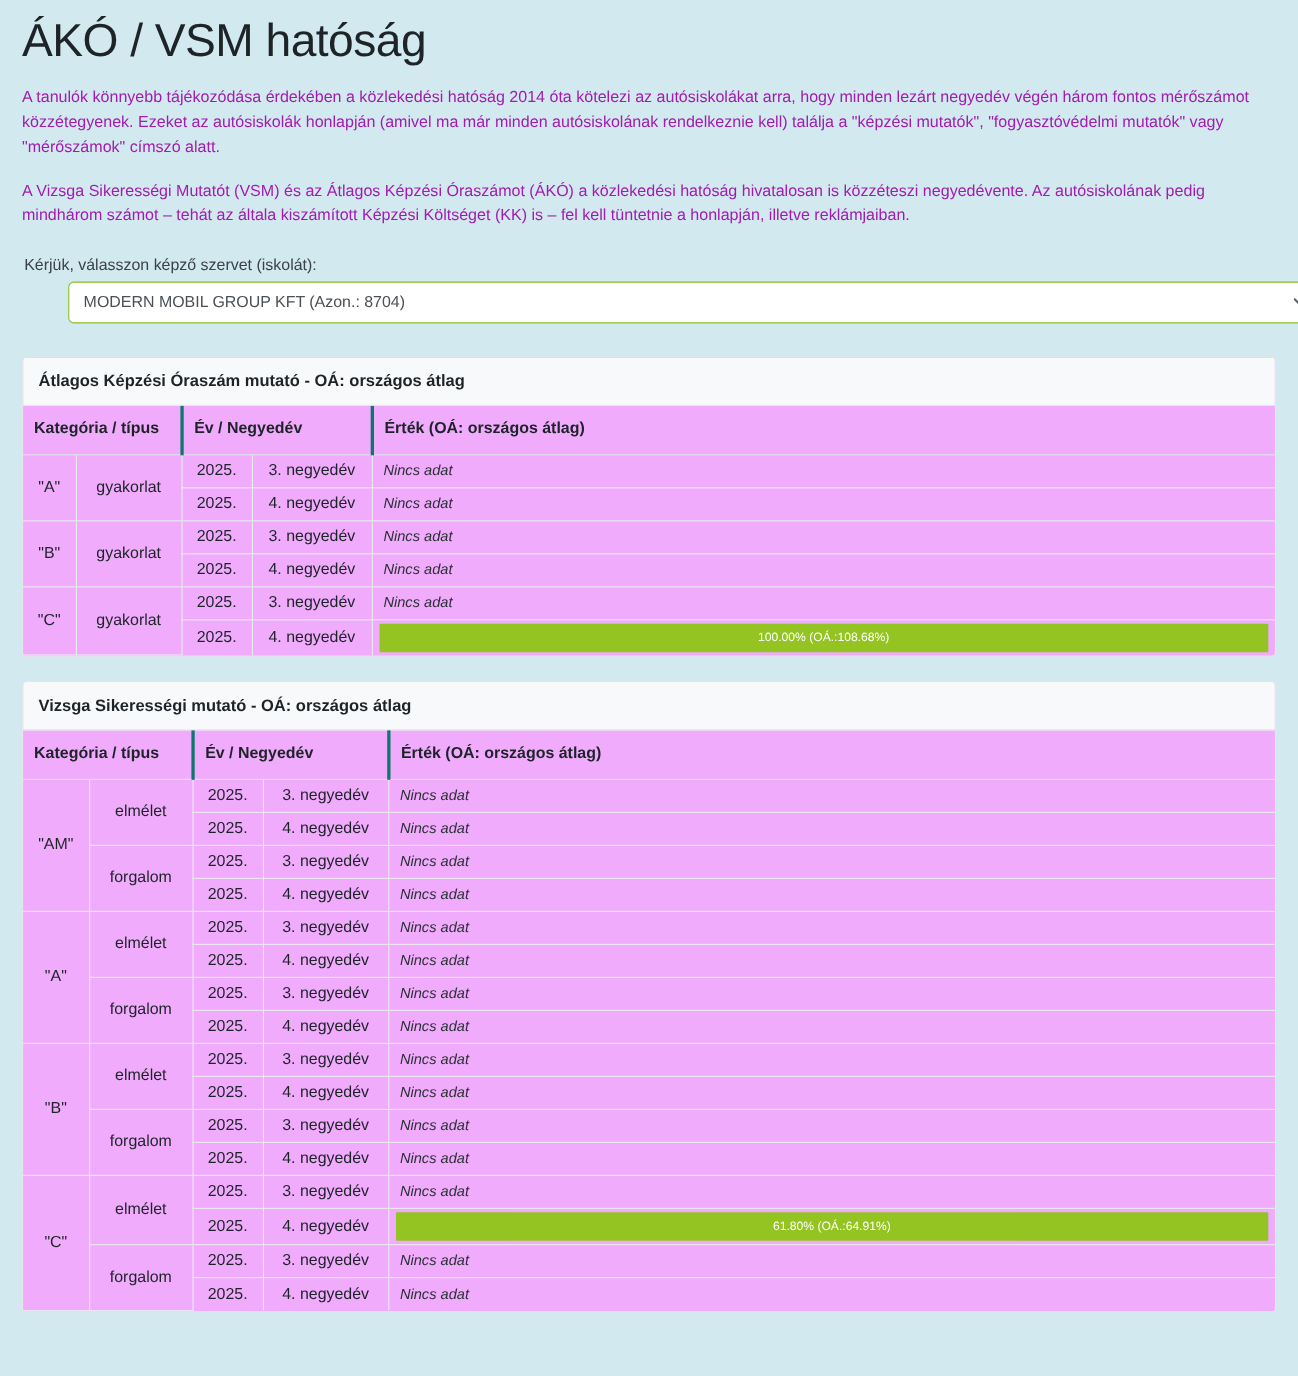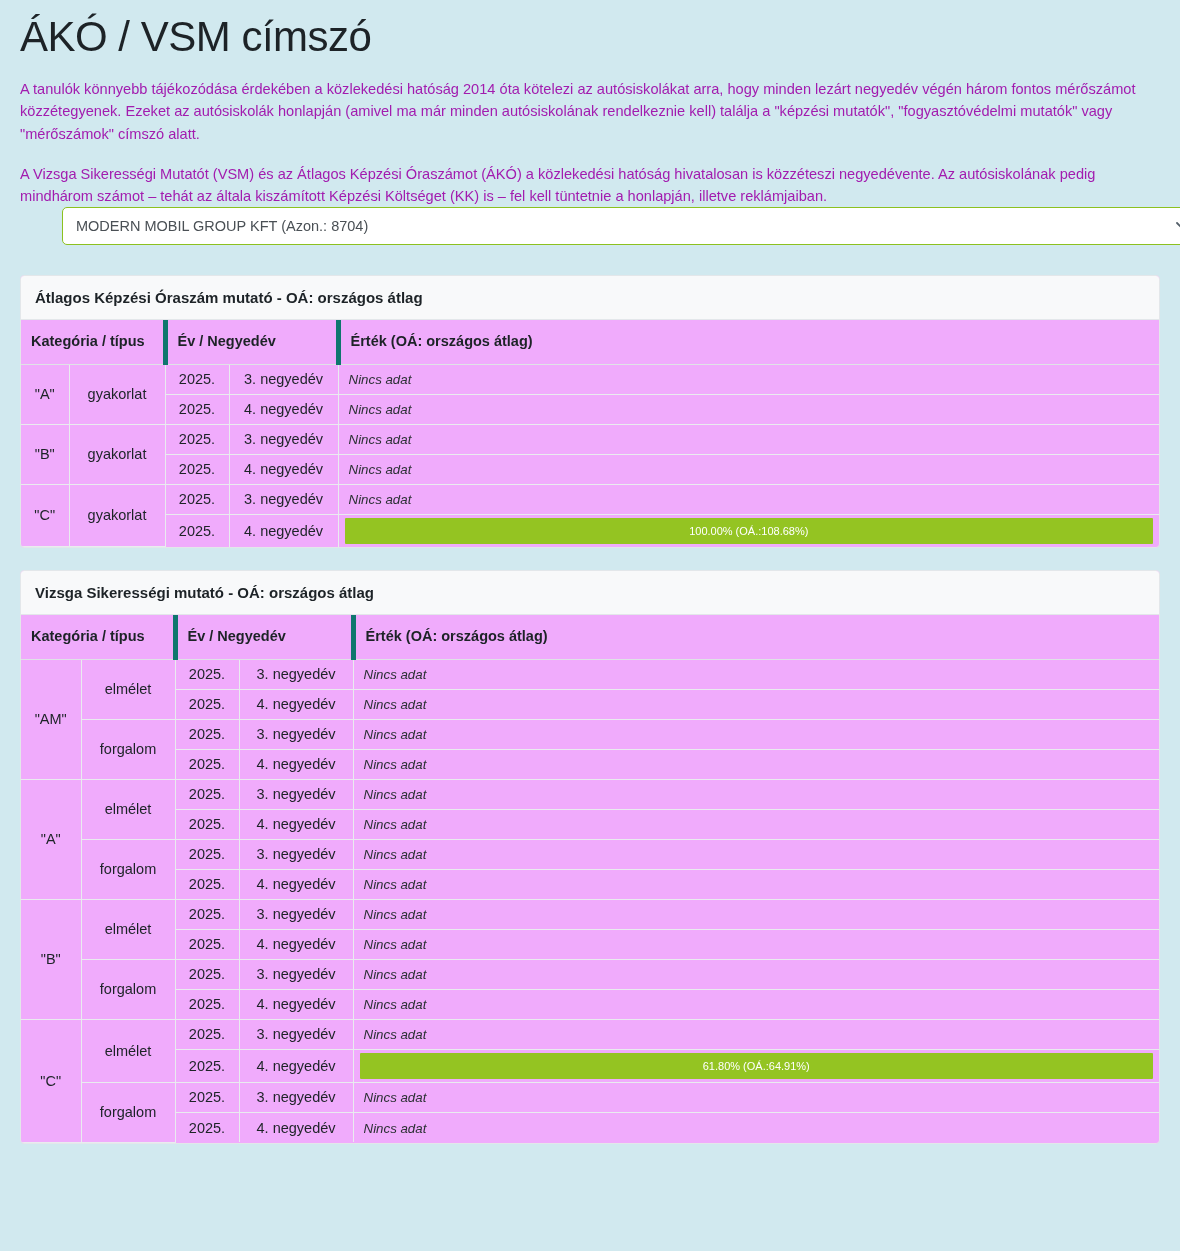--- a/index.html
+++ b/index.html
@@ -90,21 +90,21 @@
     width: 100%;
     border-collapse: collapse;
     table-layout: fixed;
   }
   table.metric th {
     text-align: left;
     font-size: 14.5px;
     font-weight: 700;
     color: #1d2327;
     padding: 12px 10px;
-    border-right: 5px solid #0f766e;
+    border-right: 3px solid #0f766e;
     border-bottom: 1px solid #dfe3e6;
     vertical-align: middle;
     line-height: 1.35;
   }
   table.metric th:last-child { border-right: none; }
   table.metric td {
     font-size: 14.5px;
     color: #1d2327;
     padding: 6px 10px;
     border-right: 1px solid #e9ecef;
@@ -146,25 +146,26 @@
   .t2 col.c-cat { width: 60px; }
   .t2 col.c-sub { width: 94px; }
   .t2 col.c-year { width: 64px; }
   .t2 col.c-quarter { width: 114px; }
 </style>
 </head>
 <body>
 
 <div class="page">
 
-  <h1 class="page-title">ÁKÓ / VSM címszó</h1>
+  <h1 class="page-title">ÁKÓ / VSM hatóság</h1>
 
   <p class="intro">A tanulók könnyebb tájékozódása érdekében a közlekedési hatóság 2014 óta kötelezi az autósiskolákat arra, hogy minden lezárt negyedév végén három fontos mérőszámot közzétegyenek. Ezeket az autósiskolák honlapján (amivel ma már minden autósiskolának rendelkeznie kell) találja a "képzési mutatók", "fogyasztóvédelmi mutatók" vagy "mérőszámok" címszó alatt.</p>
   <p class="intro">A Vizsga Sikerességi Mutatót (VSM) és az Átlagos Képzési Óraszámot (ÁKÓ) a közlekedési hatóság hivatalosan is közzéteszi negyedévente. Az autósiskolának pedig mindhárom számot – tehát az általa kiszámított Képzési Költséget (KK) is – fel kell tüntetnie a honlapján, illetve reklámjaiban.</p>
 
+  <div class="field-label">Kérjük, válasszon képző szervet (iskolát):</div>
 
   <div class="select-wrap">
     <select class="school-select" id="school-select"><option value="MODERN MOBIL GROUP KFT (Azon.: 8704)">MODERN MOBIL GROUP KFT (Azon.: 8704)</option></select>
     <span class="select-chevron">
       <svg width="13" height="9" viewBox="0 0 13 9" aria-hidden="true">
         <path d="M1 1.5 L6.5 7 L12 1.5" fill="none" stroke="#55606a" stroke-width="1.8" stroke-linecap="round" stroke-linejoin="round"></path>
       </svg>
     </span>
   </div>
 

